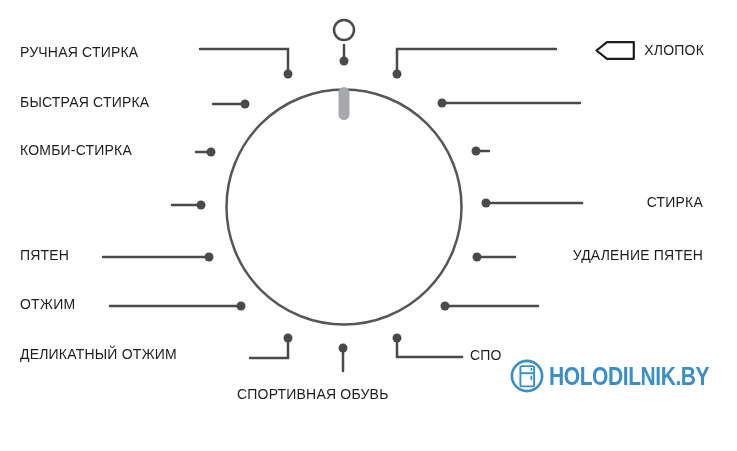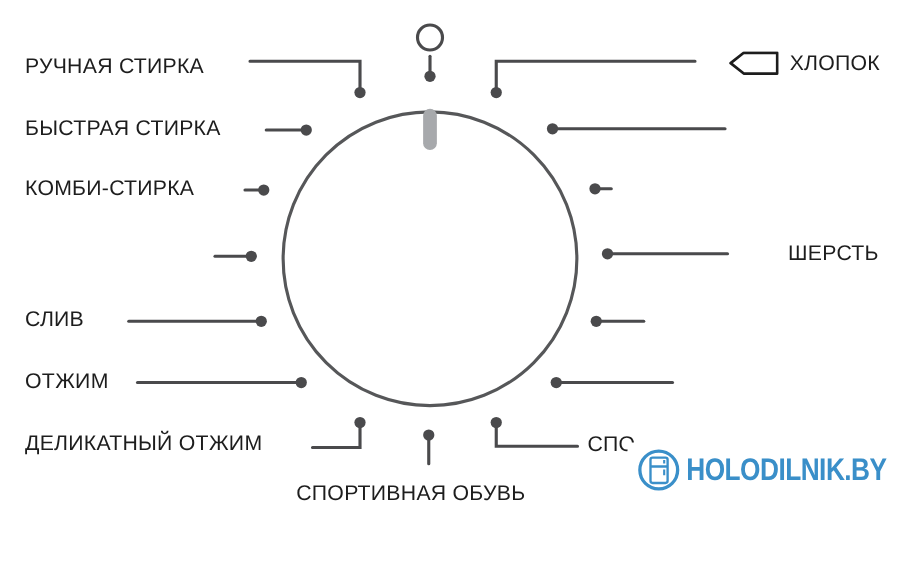--- a/index.html
+++ b/index.html
@@ -2,21 +2,21 @@
 <html><head>
 <meta charset="utf-8">
 <style>
   html,body{margin:0;padding:0;background:#fff;}
   .stage{
     position:relative;width:737px;height:451px;background:#ffffff;
     overflow:hidden;font-family:"Liberation Sans",sans-serif;
   }
   .overlay{position:absolute;left:0;top:0;z-index:1;}
   .lbl{
-    position:absolute;z-index:2;font-size:17px;line-height:19px;
+    position:absolute;z-index:2;font-size:14px;line-height:19px;
     color:#1d1d1d;white-space:nowrap;letter-spacing:.2px;
   }
   .lbl.r{text-align:right;}
   .cotton-row{
     position:absolute;z-index:2;display:flex;align-items:center;gap:9px;
   }
   .watermark{
     position:absolute;left:502px;top:354px;height:44px;width:235px;
     z-index:5;background:#ffffff;display:flex;align-items:center;gap:5px;
     padding-left:8px;overflow:visible;
@@ -75,31 +75,32 @@
       <circle cx="397" cy="338" r="4.5"></circle>
       <circle cx="343" cy="348" r="4.5"></circle>
     </g>
 
     <rect x="338.5" y="87" width="11" height="33" rx="5.5" fill="#a7a9ac"></rect>
   </svg>
 
   <div class="lbl" style="left:20px;top:43px">РУЧНАЯ СТИРКА</div>
   <div class="lbl" style="left:20px;top:93px">БЫСТРАЯ СТИРКА</div>
   <div class="lbl" style="left:20px;top:141px">КОМБИ-СТИРКА</div>
-  <div class="lbl" style="left:20px;top:246px">СЛИВ</div>
+  <div class="lbl" style="left:20px;top:246px">ПЯТЕН</div>
   <div class="lbl" style="left:20px;top:295px">ОТЖИМ</div>
   <div class="lbl" style="left:20px;top:345px">ДЕЛИКАТНЫЙ ОТЖИМ</div>
 
   <div class="cotton-row" style="right:33px;top:41px">
     <svg width="40" height="19" viewBox="0 0 40 19">
       <path d="M1.5,9.5 L12,1.2 H38.8 V17.8 H12 Z" fill="none" stroke="#1d1d1d" stroke-width="2.2" stroke-linejoin="round"></path>
     </svg>
     <span class="lbl r" style="position:static">ХЛОПОК</span>
   </div>
-  <div class="lbl r" style="right:34px;top:193px">ШЕРСТЬ</div>
+  <div class="lbl r" style="right:34px;top:193px">СТИРКА</div>
+  <div class="lbl r" style="right:34px;top:246px">УДАЛЕНИЕ ПЯТЕН</div>
   <div class="lbl" style="left:470px;top:346px">СПО</div>
 
   <div class="lbl" style="left:237px;top:385px">СПОРТИВНАЯ ОБУВЬ</div>
 
   <div class="watermark">
     <svg width="34" height="34" viewBox="0 0 36 36">
       <circle cx="18" cy="18" r="16" fill="none" stroke="#3a8fc9" stroke-width="2.8"></circle>
       <rect x="11" y="7.5" width="14.5" height="21.5" rx="1.8" fill="none" stroke="#3a8fc9" stroke-width="2"></rect>
       <line x1="11" y1="15" x2="25.5" y2="15" stroke="#3a8fc9" stroke-width="2"></line>
       <line x1="22.6" y1="9.6" x2="22.6" y2="12.4" stroke="#3a8fc9" stroke-width="1.8"></line>

